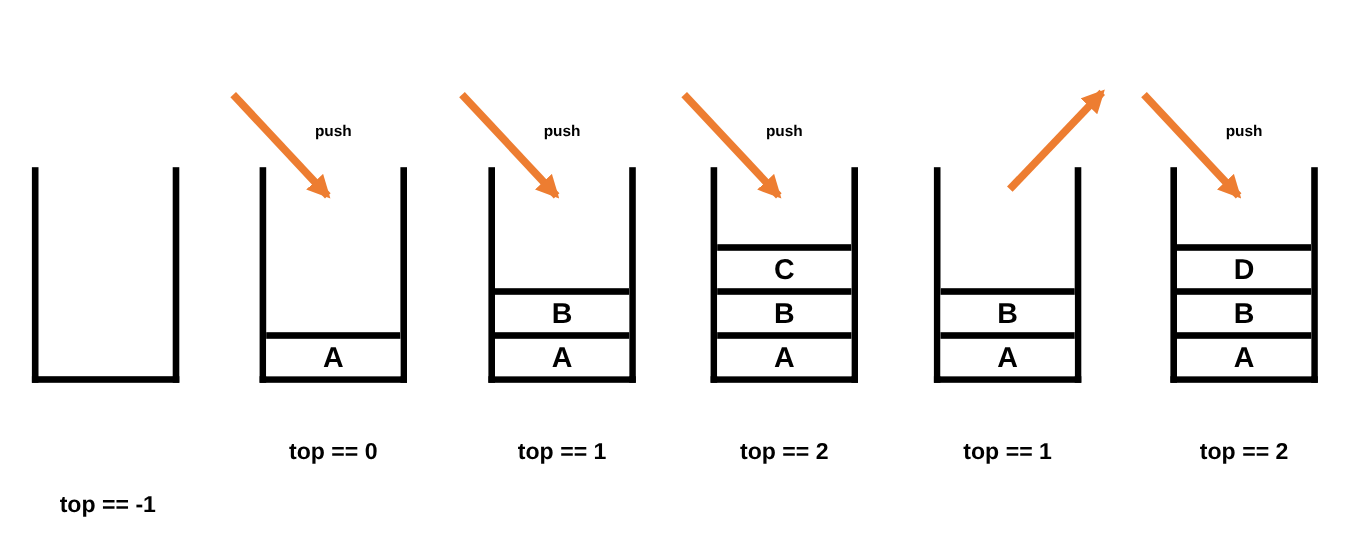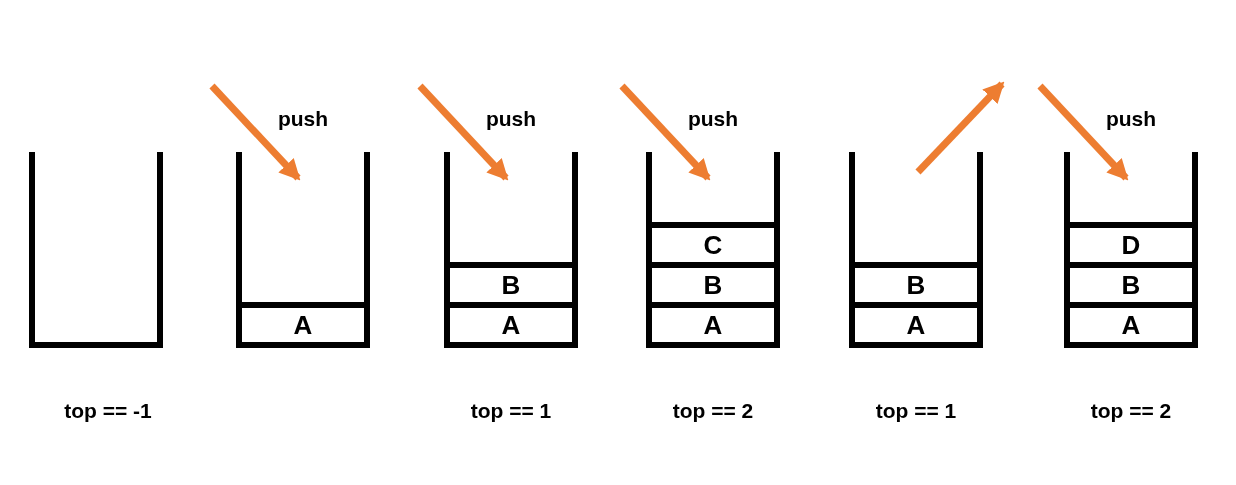--- a/index.html
+++ b/index.html
@@ -52,21 +52,21 @@
     color: #000;
     background: #fff;
   }
   .op-label {
     position: absolute;
     top: 104px;
     height: 30px;
     line-height: 30px;
     width: 140px;
     text-align: center;
-    font-size: 21px;
+    font-size: 14px;
     font-weight: bold;
     color: #000;
   }
   .top-label {
     position: absolute;
     top: 396px;
     height: 30px;
     line-height: 30px;
     width: 180px;
     text-align: center;
@@ -88,26 +88,27 @@
   <line x1="212" y1="86" x2="298" y2="178" stroke="#ED7D31" stroke-width="7" marker-end="url(#ah)"></line>
       <line x1="420" y1="86" x2="506" y2="178" stroke="#ED7D31" stroke-width="7" marker-end="url(#ah)"></line>
       <line x1="622" y1="86" x2="708" y2="178" stroke="#ED7D31" stroke-width="7" marker-end="url(#ah)"></line>
       <line x1="918" y1="172" x2="1002" y2="84" stroke="#ED7D31" stroke-width="7" marker-end="url(#ah)"></line>
       <line x1="1040" y1="86" x2="1126" y2="178" stroke="#ED7D31" stroke-width="7" marker-end="url(#ah)"></line>
     </svg>
 
 <div class="stack" style="left: 29px; border-color: rgb(0, 0, 0);">
       <div class="cells"></div>
     </div>
-    <div class="top-label" style="left: 18px;">top == -1</div>
+    <div class="top-label" style="left: 8px; margin-top: 48px;">top == -1</div>
     <div class="stack" style="left: 236px; border-color: rgb(0, 0, 0);">
       <div class="cells">
         <div class="cell" style="border-top-color: rgb(0, 0, 0);">A</div>
       </div>
     </div>
+    <div class="top-label" style="left: 213px;">top == 0</div>
     <div class="op-label" style="left: 233px;">push</div>
     <div class="stack" style="left: 444px; border-color: rgb(0, 0, 0);">
       <div class="cells">
         <div class="cell" style="border-top-color: rgb(0, 0, 0);">A</div>
         <div class="cell" style="border-top-color: rgb(0, 0, 0);">B</div>
       </div>
     </div>
     <div class="top-label" style="left: 421px;">top == 1</div>
     <div class="op-label" style="left: 441px;">push</div>
     <div class="stack" style="left: 646px; border-color: rgb(0, 0, 0);">

